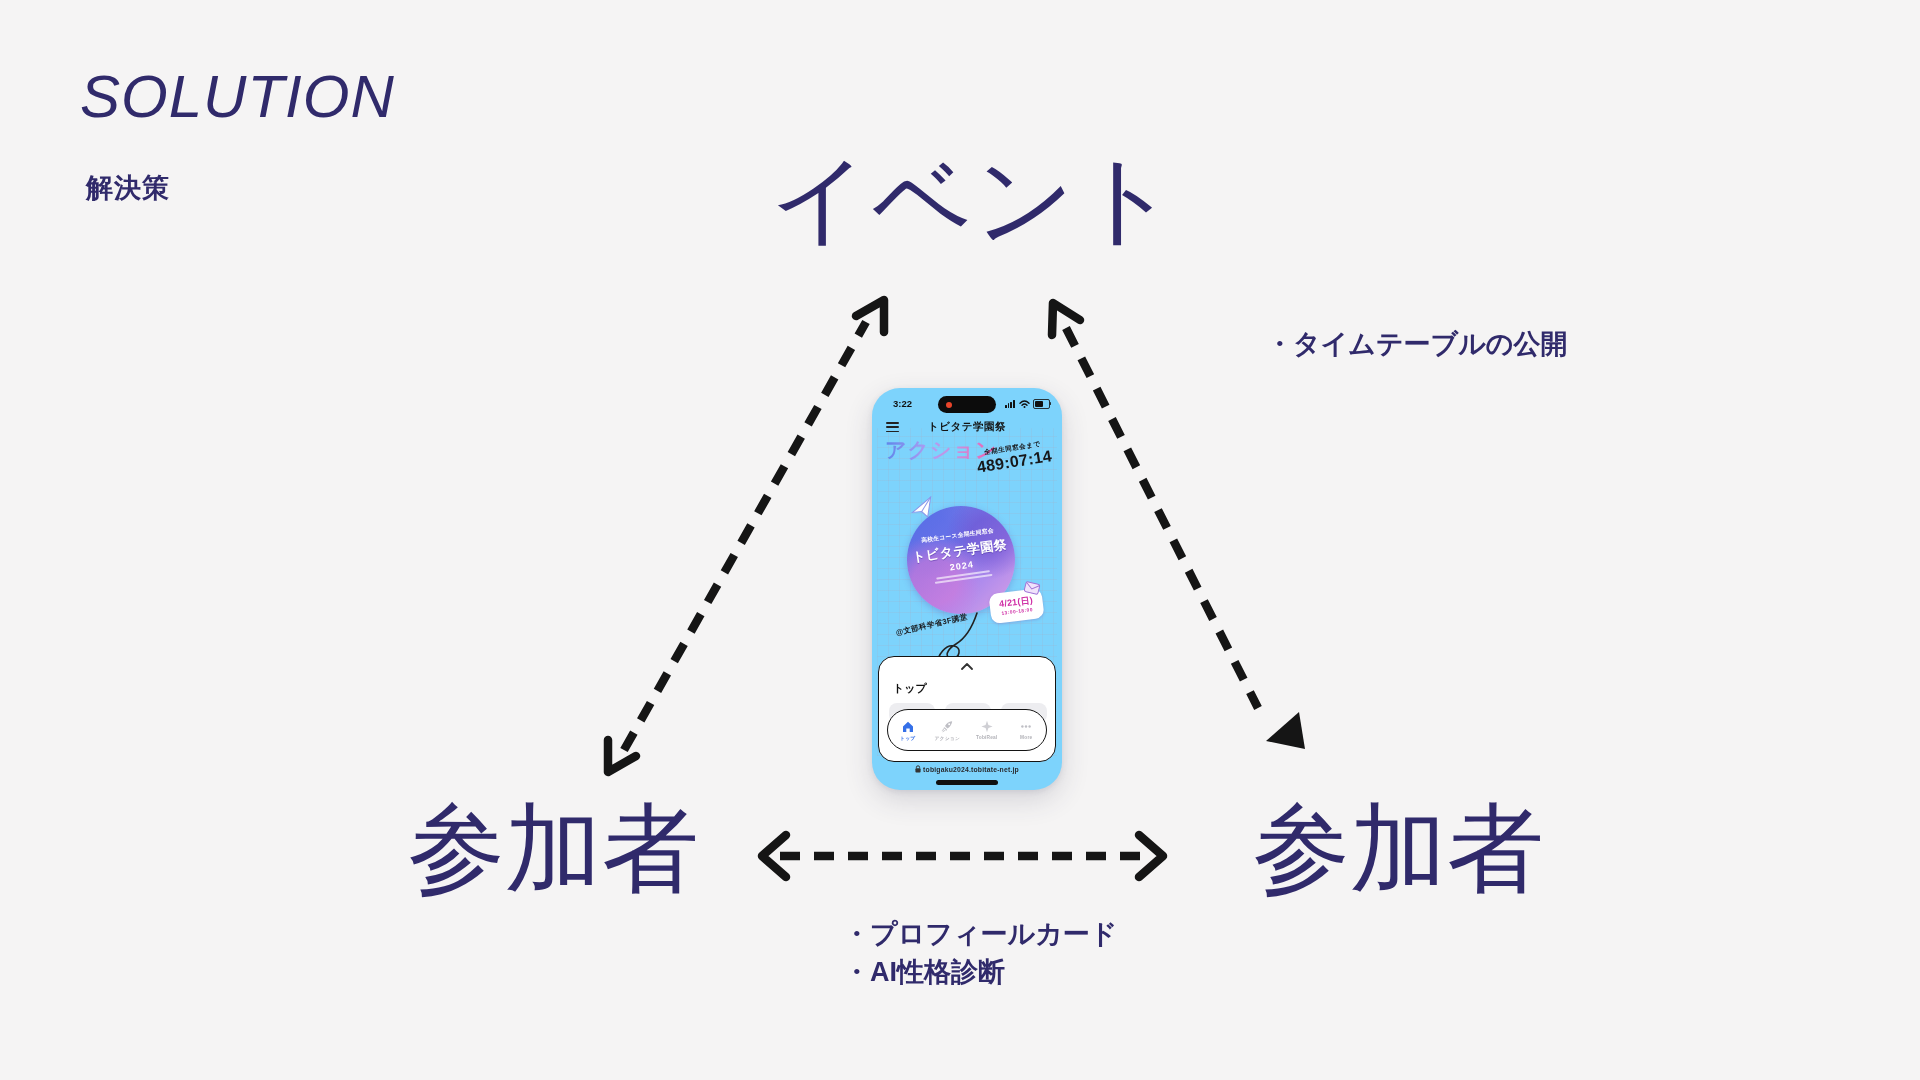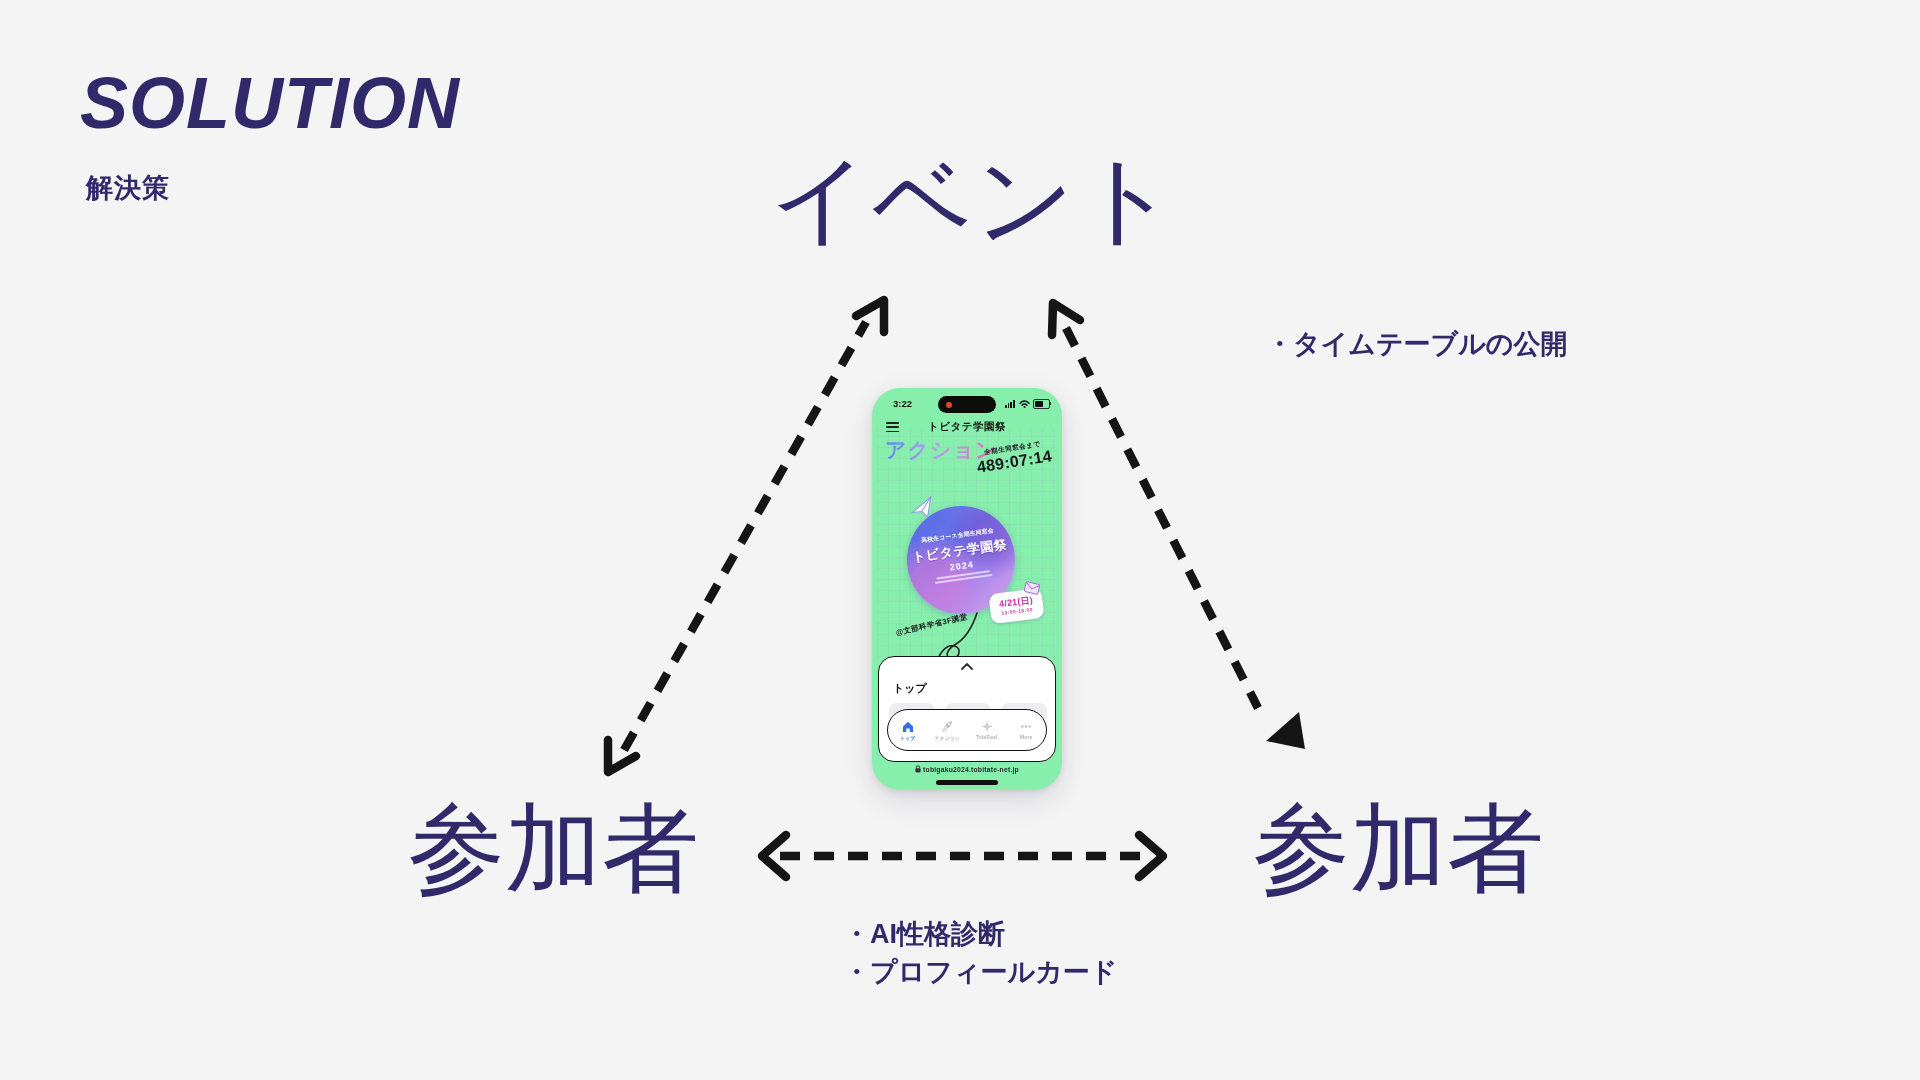--- a/index.html
+++ b/index.html
@@ -7,21 +7,21 @@
     width:1920px;height:1080px;position:relative;overflow:hidden;
     background:#f5f4f4;
     font-family:"Liberation Sans","DejaVu Sans",sans-serif;
     -webkit-font-smoothing:antialiased;
   }
   .abs{position:absolute}
 
   
   .slide-title{
     left:80px;top:62px;
-    font-size:72px;font-weight:700;font-style:italic;letter-spacing:1px;
+    font-size:60px;font-weight:400;font-style:italic;letter-spacing:1px;
     color:#302a6b;
   }
   .slide-subtitle{
     left:86px;top:170px;
     font-size:27px;font-weight:800;color:#302a6b;letter-spacing:1px;
   }
   .node{font-weight:400;color:#302a6b;line-height:1;white-space:nowrap}
   .node-top{left:770px;top:150px;font-size:98px;letter-spacing:2px}
   .node-left{left:408px;top:800px;font-size:97px}
   .node-right{left:1253px;top:800px;font-size:97px}
@@ -30,21 +30,21 @@
   .bullets-participant{left:843px;top:916px}
 
   
   svg.arrows{left:0;top:0;pointer-events:none}
   .dash{stroke:#151515;stroke-width:8.5;fill:none;stroke-dasharray:20 14;stroke-linecap:butt}
   .head{stroke:#151515;stroke-width:8.5;fill:none;stroke-linecap:round;stroke-linejoin:round}
 
   
   .phone{
     left:872px;top:388px;width:190px;height:402px;
-    background:#86efac;border-radius:28px;overflow:hidden;
+    background:#7dd3fc;border-radius:28px;overflow:hidden;
     box-shadow:0 10px 28px rgba(50,50,80,.16), 0 2px 6px rgba(50,50,80,.10);
   }
   .screen-grid{
     position:absolute;left:5px;right:5px;top:40px;bottom:34px;
     background-image:
       repeating-linear-gradient(0deg, rgba(165,172,195,.20) 0 1px, transparent 1px 11px),
       repeating-linear-gradient(90deg, rgba(165,172,195,.20) 0 1px, transparent 1px 11px);
   }
   .p-time{left:21px;top:10px;font-size:9.5px;font-weight:700;color:#111}
   .island{left:50%;transform:translateX(-50%);top:8px;width:58px;height:17px;background:#0c0c0c;border-radius:10px}
@@ -123,22 +123,22 @@
 <div class="abs slide-subtitle">解決策</div>
 
 <div class="abs node node-top">イベント</div>
 <div class="abs node node-left">参加者</div>
 <div class="abs node node-right">参加者</div>
 
 <div class="abs bullets bullets-event">
   <div>・タイムテーブルの公開</div>
 </div>
 <div class="abs bullets bullets-participant">
+  <div>・プロフィールカード</div>
   <div>・AI性格診断</div>
-  <div>・プロフィールカード</div>
 </div>
 
 <svg class="abs arrows" width="1920" height="1080" viewBox="0 0 1920 1080">
 
   <g>
     <line class="dash" x1="624" y1="750" x2="866" y2="322"></line>
     <path class="head" d="M884 332 L884 300 L856 316"></path>
     <path class="head" d="M636 756 L608 772 L608 740"></path>
   </g>
 

